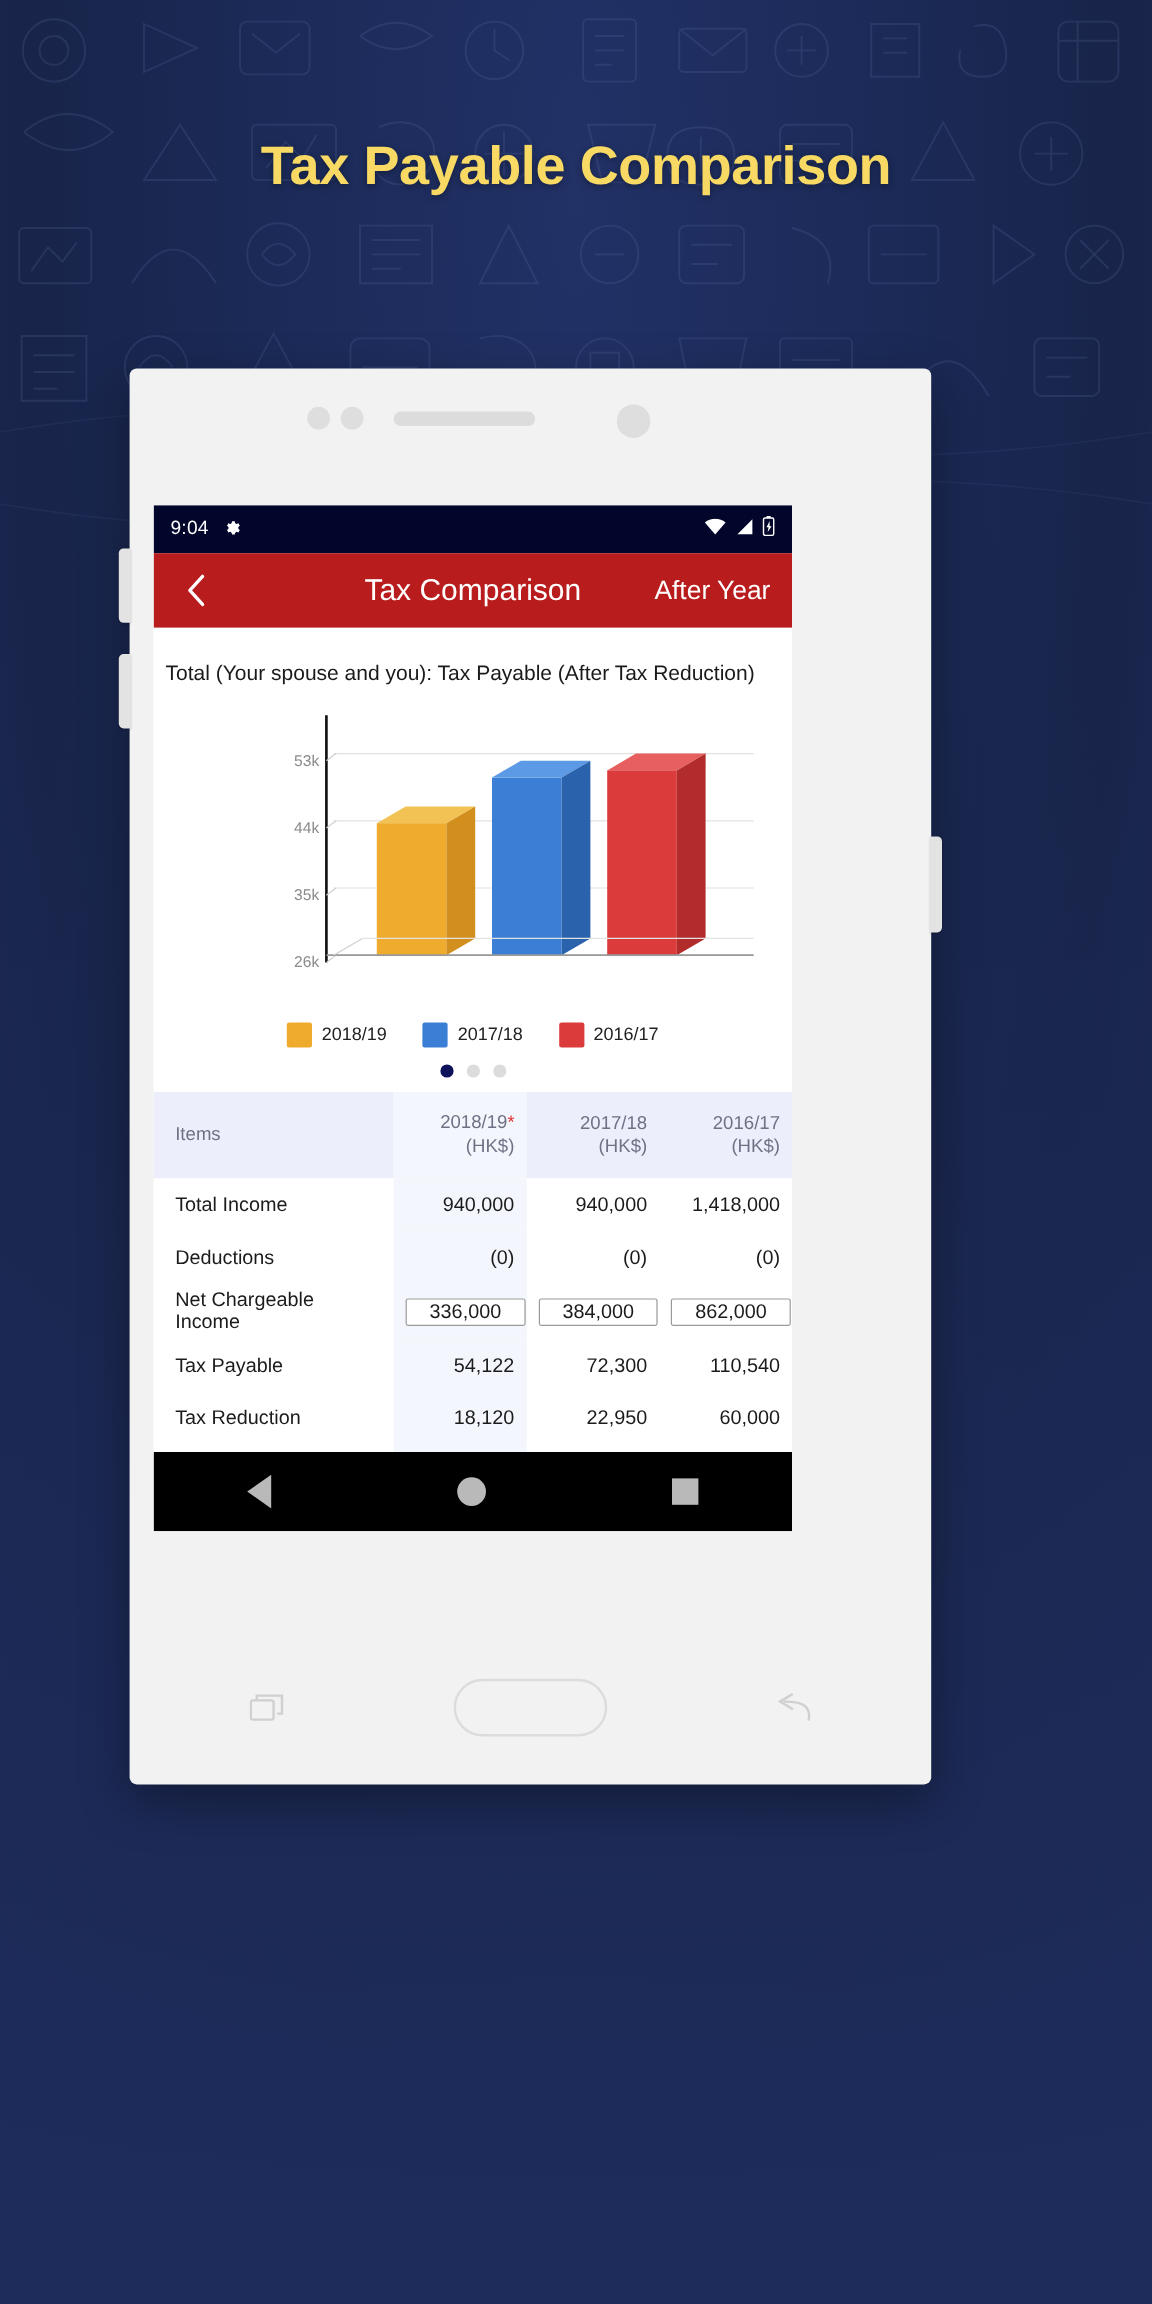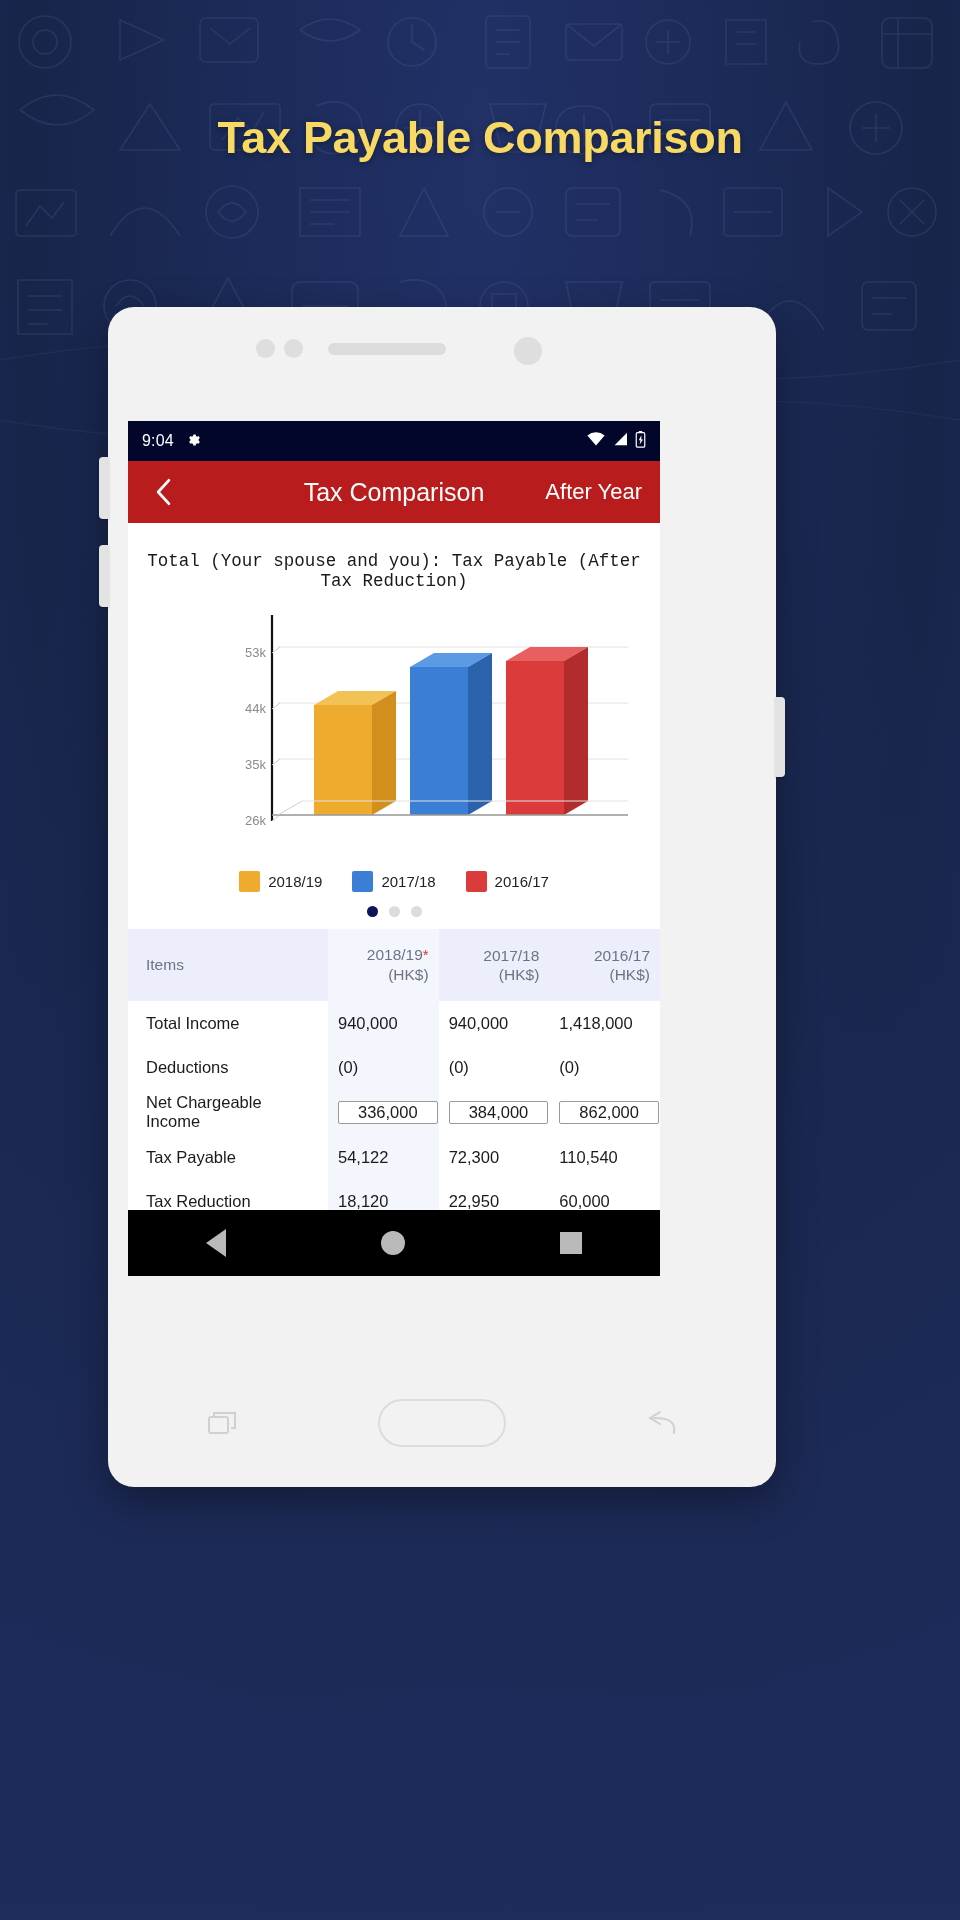--- a/index.html
+++ b/index.html
@@ -30,21 +30,21 @@
     font-size: 45px; font-weight: bold;
     letter-spacing: -0.3px;
     text-shadow: 0 2px 6px rgba(0,0,0,.35);
   }
 
   
   .phone {
     position: absolute; left: 108px; top: 307px;
     width: 668px; height: 1180px;
     background: #f2f2f2;
-    border-radius: 26px;
+    border-radius: 6px;
     box-shadow: 0 14px 40px rgba(0,0,0,.35);
   }
   .phone-btn {
     position: absolute; background: #e3e3e3; border-radius: 4px;
     box-shadow: 0 1px 2px rgba(0,0,0,.2);
   }
   .btn-vol1 { left: -9px; top: 150px; width: 10px; height: 62px; border-radius: 4px 0 0 4px; }
   .btn-vol2 { left: -9px; top: 238px; width: 10px; height: 62px; border-radius: 4px 0 0 4px; }
   .btn-pwr  { right: -9px; top: 390px; width: 10px; height: 80px; border-radius: 0 4px 4px 0; }
 
@@ -85,21 +85,21 @@
   }
   .appbar-back { width: 34px; display: flex; align-items: center; justify-content: center; cursor: pointer; }
   .appbar-title {
     position: absolute; left: 0; right: 0; text-align: center;
     font-size: 25px; font-weight: 400; pointer-events: none;
   }
   .appbar-action { margin-left: auto; font-size: 22px; z-index: 2; }
 
   
   .chart-card { background: #fff; padding: 16px 0 0; }
-  .chart-title { text-align: center; font-size: 17.5px; color: #1a1a1a; padding: 12px 10px 0; font-family: Liberation Mono, monospace; }
+  .chart-title { font-size: 17.5px; color: #1a1a1a; padding: 12px 10px 0; }
 
   .chart-wrap { position: relative; height: 258px; margin: 18px 0 0; }
   .chart-svg { display: block; width: 100%; height: 100%; }
 
   .legend { display: flex; justify-content: center; gap: 30px; padding: 4px 0 0; }
   .legend-item { display: flex; align-items: center; gap: 8px; font-size: 15px; color: #222; }
   .legend-swatch { width: 21px; height: 21px; border-radius: 2px; }
 
   .dots { display: flex; justify-content: center; gap: 11px; padding: 14px 0 12px; }
   .dot { width: 11px; height: 11px; border-radius: 50%; background: #dcdcdc; }
@@ -117,21 +117,21 @@
   .th-items { text-align: left; padding-left: 18px !important; width: 200px; }
   .th-year { text-align: right; line-height: 1.25; }
   .th-year .yr-line { white-space: nowrap; }
   .star { color: #e03030; font-size: 15px; }
 
   .table tbody td {
     font-size: 16.5px; color: #1b1b1b; height: 44px;
     padding: 4px 10px; vertical-align: middle;
   }
   .td-label { text-align: left; padding-left: 18px !important; background: #fff; }
-  .td-val { background: #fff; }
+  .td-val { text-align: right; background: #fff; }
   .col-hl { background: #f4f6fd !important; }
 
   .boxed {
     display: inline-block; border: 1px solid #9a9a9a;
     padding: 1px 19px; border-radius: 2px; background: #fff;
   }
   .row-total .td-label { font-size: 16px; line-height: 1.25; padding-top: 6px; padding-bottom: 6px; }
   .row-total td { height: 58px; }
   .strong { font-weight: bold; }
 

